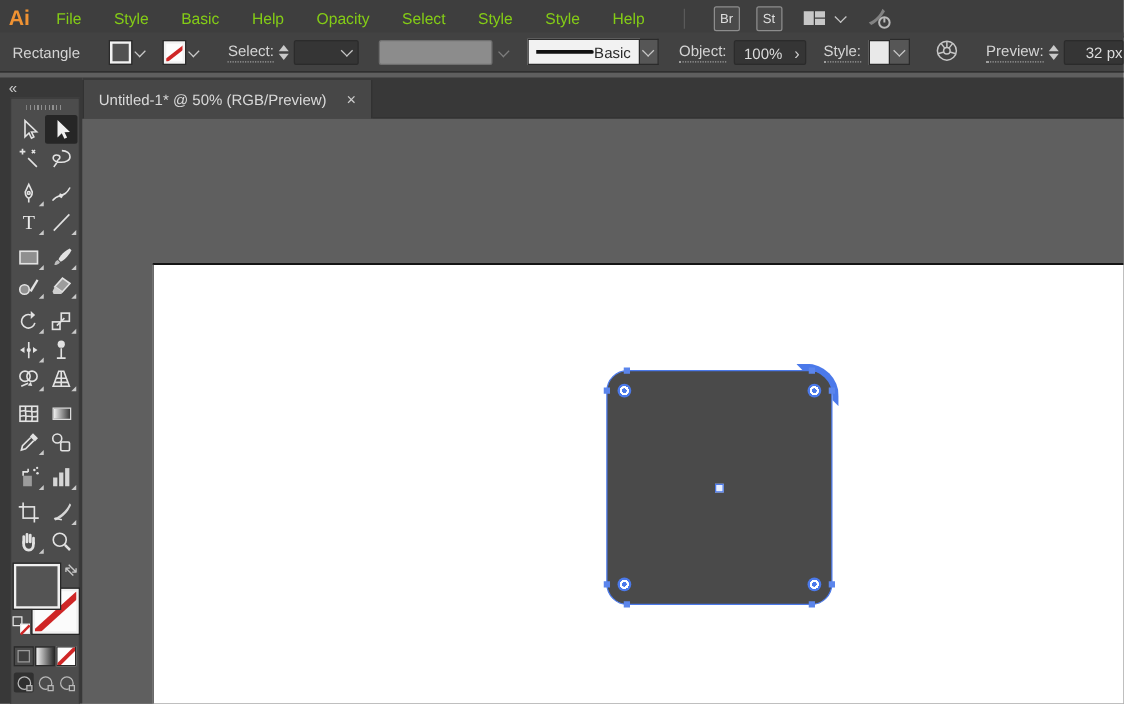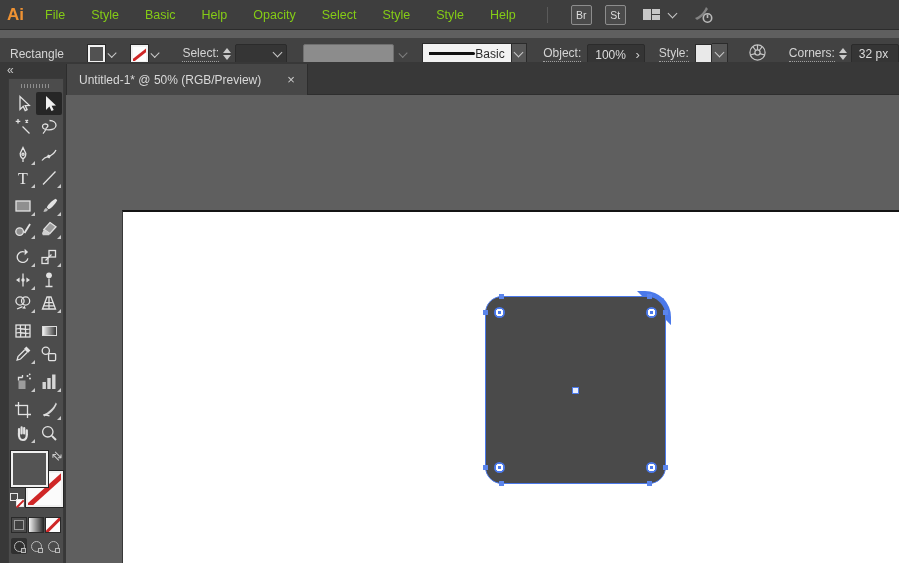--- a/index.html
+++ b/index.html
@@ -16,21 +16,21 @@
             color:#dedede; font-size:10.5px; display:flex; align-items:center; justify-content:center; margin-left:13px; }
   .ws-icon { display:grid; grid-template-columns:8px 8px; grid-template-rows:5px 5px; gap:1.5px; margin-left:17px; }
   .ws-icon i { background:#c7c7c7; display:block; }
   .ws-icon i:first-child { grid-row:1 / span 2; }
   .vchev { width:7px; height:7px; border-right:1.7px solid #c9c9c9; border-bottom:1.7px solid #c9c9c9;
            transform:rotate(45deg); display:inline-block; }
   .mb-chev { margin:-3px 0 0 9px; }
   .sync-icon { margin-left:16px; position:relative; width:26px; height:20px; opacity:.85; }
 
   
-  #optionsbar { position:absolute; left:0; top:38px; width:899px; height:32px; background:#424242;
+  #optionsbar { position:absolute; left:0; top:26px; width:899px; height:32px; background:#424242;
                 border-bottom:1px solid #2a2a2a; display:flex; align-items:center; font-size:12px; }
   .ob-label { color:#d4d4d4; }
   .dotted { border-bottom:1px dotted #9f9f9f; padding-bottom:1px; cursor:default; }
   .swatch { width:18px; height:18px; border:2px solid #f2f2f2; outline:1px solid #2a2a2a; position:relative; }
   .fill-swatch { background:#525252; }
   .none-diag { background:#fdfdfd; overflow:hidden; }
   .none-diag::after { content:""; position:absolute; left:-4px; right:-4px; top:50%; height:2.5px;
                       background:#cf2626; transform:rotate(-38deg); }
   .chev-box { margin-left:4px; }
   .stepper { display:flex; flex-direction:column; align-items:center; gap:2px; margin:0 4px; }
@@ -45,21 +45,21 @@
               align-items:center; padding:0 6px; }
   .brush-line { height:3.5px; width:46px; background:#111; border-radius:0 2px 2px 0; }
   .brush-name { color:#2b2b2b; font-size:12px; margin-left:auto; }
   .dd-btn { width:17px; height:21px; background:#565656; border:1px solid #2b2b2b; border-left:none;
             display:flex; align-items:center; justify-content:center; }
   .dd-btn .vchev { margin-top:-3px; }
   .opacity-field { width:62px; padding:2px 4px 0 7px; }
   .menu-arrow { margin-left:auto; color:#cccccc; font-size:13px; }
   .style-swatch { width:19px; height:20px; background:#e9e9e9; border:1px solid #2b2b2b; }
   .recolor { margin:0 0 0 20px; }
-  .corners-field { width:52px; padding-left:7px; }
+  .corners-field { width:52px; padding-left:7px;justify-content:flex-end; }
 
   
   #dock { position:absolute; left:0; top:62px; width:66px; height:501px; background:#383838; }
   #dock-header { height:16px; display:flex; align-items:center; padding-left:7px; color:#c9c9c9;
                  font-size:12px; letter-spacing:-1px; }
   #tools-panel { position:absolute; left:8px; top:16px; width:56px; height:485px; background:#4c4c4c;
                  border:1px solid #3a3a3a; border-bottom:none; padding-top:3px; }
   .grip { width:30px; height:4px; margin:2px auto 4px;
           background:repeating-linear-gradient(90deg,#8f8f8f 0 1px,transparent 1px 3px); }
   .tool-group { margin-bottom:5px; }
@@ -101,21 +101,21 @@
   .mode-tile.pressed { background:#303030; border-radius:2px; }
   .mode-circle { width:11px; height:11px; border:1.6px solid #b9b9b9; border-radius:50%; position:relative; }
   .mode-circle i { position:absolute; right:-2px; bottom:-2px; width:5px; height:5px; background:inherit;
                    border:1.3px solid #b9b9b9; background:#4c4c4c; }
 
   
   #tabbar { position:absolute; left:66px; top:62px; width:833px; height:33px; background:#383838;
             border-bottom:1px solid #2e2e2e; display:flex; }
   #doc-tab { margin-top:2px; height:31px; background:#474747; border-left:1px solid #2d2d2d;
              border-right:1px solid #2d2d2d; display:flex; align-items:center; padding:0 12px;
-             font-size:12px; color:#d9d9d9; gap:26px; }
+             font-size:12px; color:#d9d9d9; gap:16px; }
   #tab-close { color:#cdcdcd; font-size:13px; line-height:1; }
 
   
   #canvas { position:absolute; left:66px; top:95px; width:833px; height:468px; background:#5f5f5f; overflow:hidden; }
   #artboard { position:absolute; left:56px; top:115px; width:900px; height:600px; background:#ffffff;
               border-top:2px solid #141414; border-left:1px solid #383838; }
 
   
   #shape { position:absolute; left:419px; top:201px; width:181px; height:188px; background:#4a4a4a;
            border:1.5px solid #4b79ea; border-radius:17px; }
@@ -196,21 +196,21 @@
     </span>
 
   <span class="recolor">
     <svg width="19" height="19" viewBox="0 0 19 19" fill="none" stroke="#c6c6c6" stroke-width="1.2">
       <circle cx="9.5" cy="9.5" r="7.6"></circle>
       <circle cx="9.5" cy="9.5" r="2.6"></circle>
       <path d="M9.5 1.9 V6.9 M2.3 12 L7.1 10.6 M16.7 12 L11.9 10.6 M4.8 3.7 L7.8 7.5 M14.2 3.7 L11.2 7.5"></path>
     </svg>
   </span>
 
-  <span class="ob-label dotted" style="margin-left:22px">Corners:</span>
+  <span class="ob-label dotted" style="margin-left:22px">Preview:</span>
   <span class="stepper">
       <span class="up"></span>
       <span class="down"></span>
     </span>
   <span class="ob-field corners-field">
     <span>32 px</span>
   </span>
 </div>
 
 <div id="dock">

